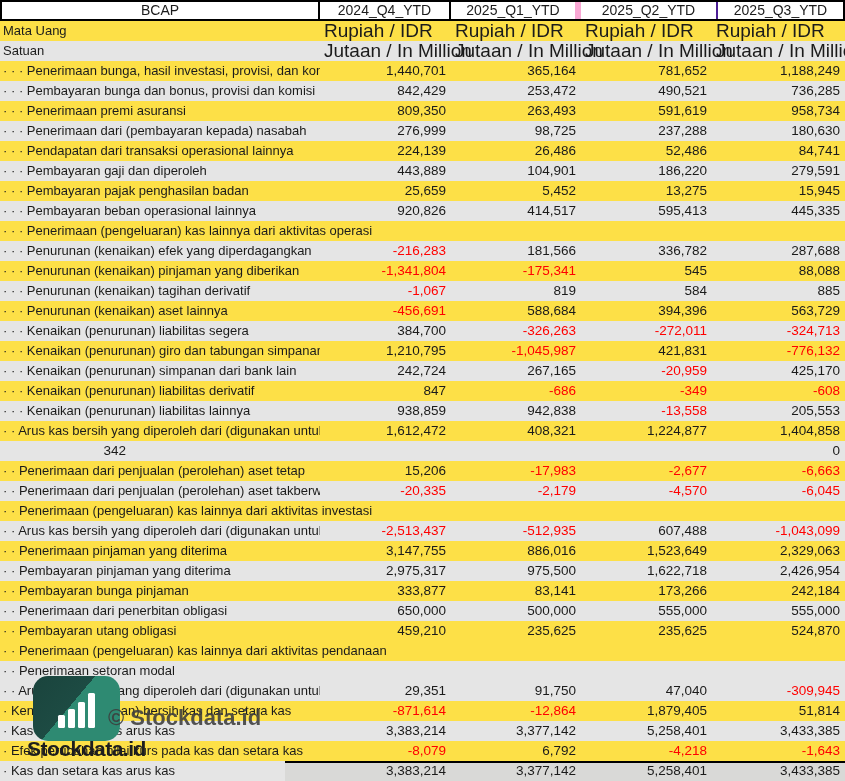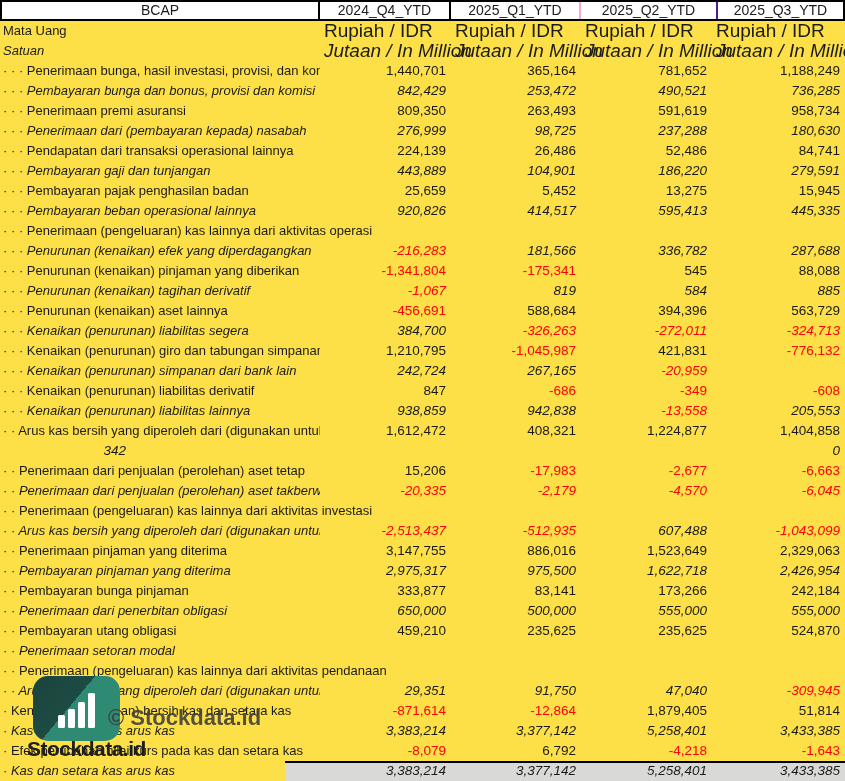--- a/index.html
+++ b/index.html
@@ -10,27 +10,27 @@
   
   .hrow{
     display:flex;height:21px;box-sizing:border-box;background:#fff;
     border-top:2px solid #000;border-bottom:2px solid #000;
     border-left:2px solid #000;border-right:2px solid #000;
     font-weight:normal;font-size:14px;line-height:17px;
   }
   .hcell{box-sizing:border-box;text-align:center;white-space:nowrap;overflow:hidden;}
   .hcell.company{width:318px;border-right:2px solid #000;}
   .hcell.q1{width:131px;border-right:2px solid #000;}
-  .hcell.q2{width:130px;border-right:2px solid #f9a8d4;}
+  .hcell.q2{width:130px;border-right:6px solid #f9a8d4;}
   .hcell.q3{width:137px;border-right:2px solid #4c1d95;text-align:center;}
   .hcell.q4{flex:1;}
   
   .row{display:flex;height:20px;line-height:20px;font-size:13px;}
   .row.light{background:#fde047;}
-  .row.dark{background:#fde047;font-style:italic;}
+  .row.dark{background:#e5e5e5;}
   .lbl{
     width:320px;flex:none;box-sizing:border-box;padding-left:3px;
     white-space:nowrap;overflow:hidden;
   }
   .row.span .lbl{overflow:visible;position:relative;z-index:2;}
   .val{
     flex:none;box-sizing:border-box;text-align:right;padding-right:5px;
     white-space:nowrap;font-size:13.5px;
   }
   .val.c1{width:131px;}
@@ -129,21 +129,21 @@
         <div class="val c4">180,630</div>
       </div>
       <div class="row light">
         <div class="lbl">· · · Pendapatan dari transaksi operasional lainnya</div>
         <div class="val c1">224,139</div>
         <div class="val c2">26,486</div>
         <div class="val c3">52,486</div>
         <div class="val c4">84,741</div>
       </div>
       <div class="row dark">
-        <div class="lbl">· · · Pembayaran gaji dan tunjangan</div>
+        <div class="lbl">· · · Pembayaran gaji dan diperoleh</div>
         <div class="val c1">443,889</div>
         <div class="val c2">104,901</div>
         <div class="val c3">186,220</div>
         <div class="val c4">279,591</div>
       </div>
       <div class="row light">
         <div class="lbl">· · · Pembayaran pajak penghasilan badan</div>
         <div class="val c1">25,659</div>
         <div class="val c2">5,452</div>
         <div class="val c3">13,275</div>
@@ -203,20 +203,21 @@
         <div class="val c1">1,210,795</div>
         <div class="val c2 neg">-1,045,987</div>
         <div class="val c3">421,831</div>
         <div class="val c4 neg">-776,132</div>
       </div>
       <div class="row dark">
         <div class="lbl">· · · Kenaikan (penurunan) simpanan dari bank lain</div>
         <div class="val c1">242,724</div>
         <div class="val c2">267,165</div>
         <div class="val c3 neg">-20,959</div>
+        <div class="val c4">425,170</div>
       </div>
       <div class="row light">
         <div class="lbl">· · · Kenaikan (penurunan) liabilitas derivatif</div>
         <div class="val c1">847</div>
         <div class="val c2 neg">-686</div>
         <div class="val c3 neg">-349</div>
         <div class="val c4 neg">-608</div>
       </div>
       <div class="row dark">
         <div class="lbl">· · · Kenaikan (penurunan) liabilitas lainnya</div>
@@ -294,29 +295,29 @@
         <div class="val c3">555,000</div>
         <div class="val c4">555,000</div>
       </div>
       <div class="row light">
         <div class="lbl">· · Pembayaran utang obligasi</div>
         <div class="val c1">459,210</div>
         <div class="val c2">235,625</div>
         <div class="val c3">235,625</div>
         <div class="val c4">524,870</div>
       </div>
-      <div class="row dark">
-        <div class="lbl">· · Penerimaan setoran modal</div>
-        <div class="val c1"></div>
-        <div class="val c2"></div>
-        <div class="val c3"></div>
-        <div class="val c4"></div>
-      </div>
       <div class="row light span">
         <div class="lbl">· · Penerimaan (pengeluaran) kas lainnya dari aktivitas pendanaan</div>
+        <div class="val c1"></div>
+        <div class="val c2"></div>
+        <div class="val c3"></div>
+        <div class="val c4"></div>
+      </div>
+      <div class="row dark">
+        <div class="lbl">· · Penerimaan setoran modal</div>
         <div class="val c1"></div>
         <div class="val c2"></div>
         <div class="val c3"></div>
         <div class="val c4"></div>
       </div>
       <div class="row dark">
         <div class="lbl">· · Arus kas bersih yang diperoleh dari (digunakan untuk) aktivitas pendanaan</div>
         <div class="val c1">29,351</div>
         <div class="val c2">91,750</div>
         <div class="val c3">47,040</div>

